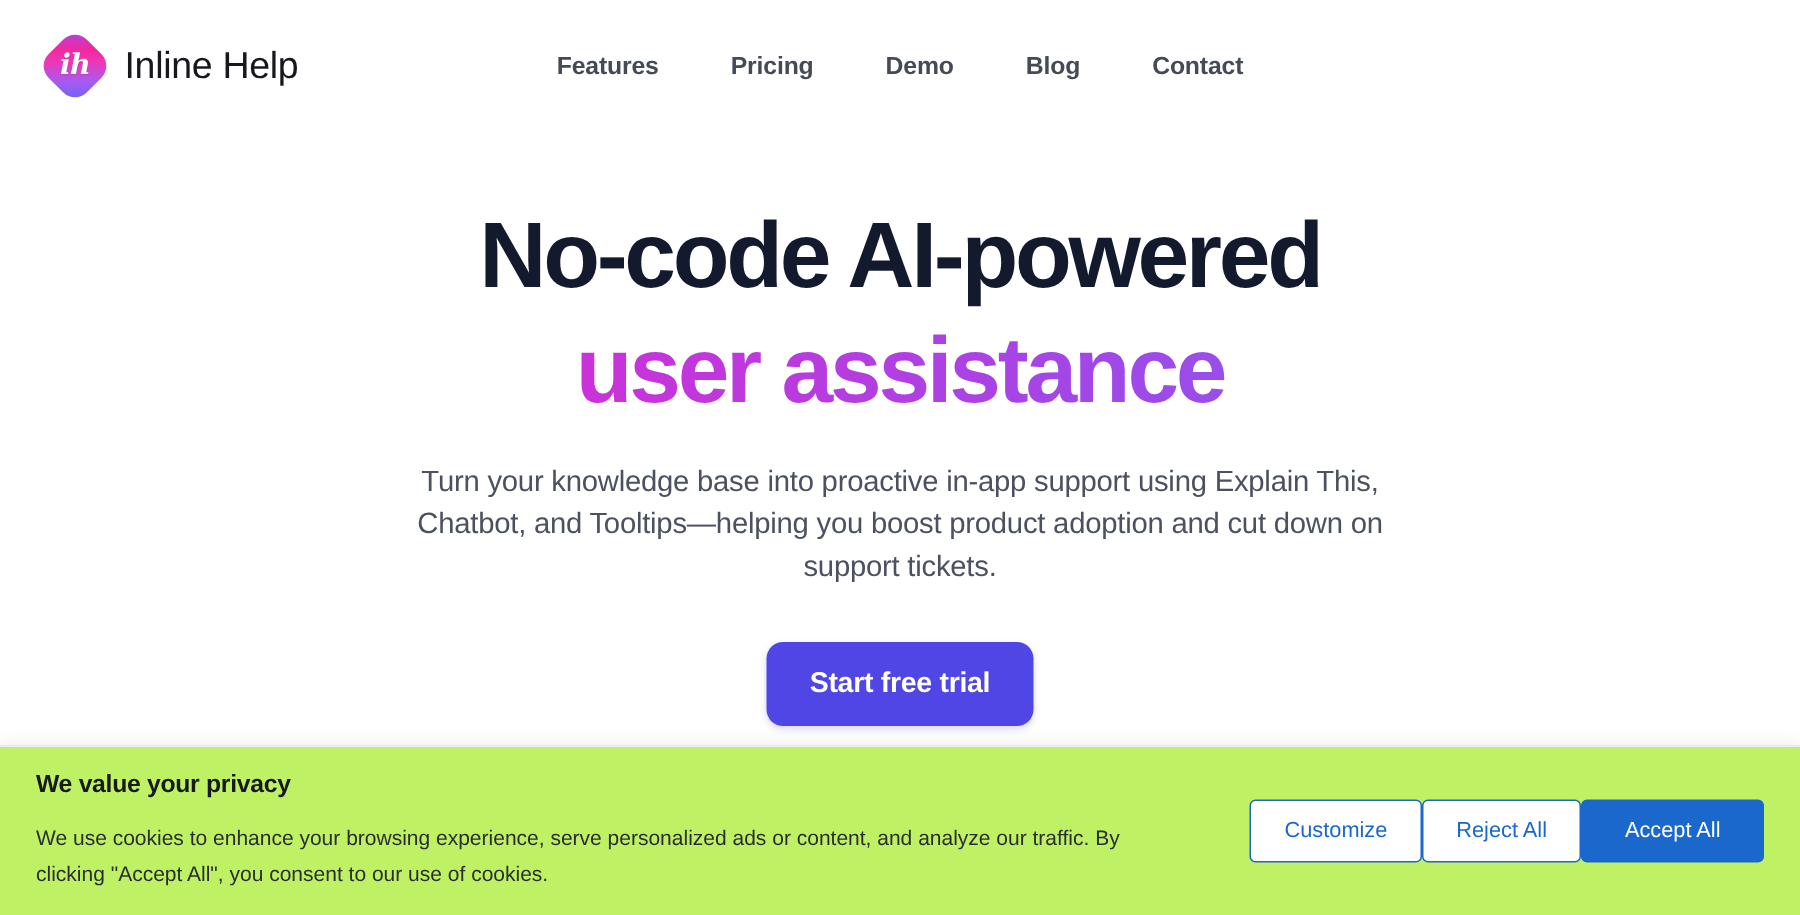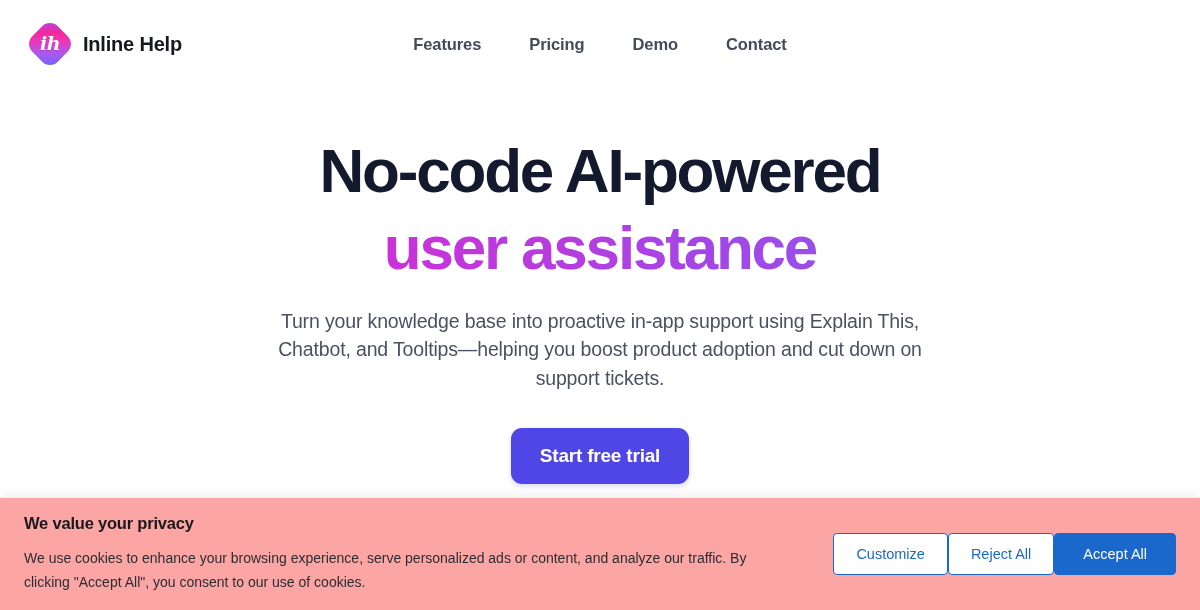--- a/index.html
+++ b/index.html
@@ -69,22 +69,22 @@
     font-style: italic;
     font-size: 19px;
     font-weight: 700;
     letter-spacing: -0.5px;
     line-height: 1;
     padding-bottom: 2px;
     text-shadow: 0 1px 1px rgba(0,0,0,.10);
   }
 
   .brand-name {
-    font-size: 20px;
-    font-weight: 700;
+    font-size: 25px;
+    font-weight: 400;
     color: #16181d;
     letter-spacing: -0.2px;
     white-space: nowrap;
   }
 
   .main-nav {
     position: absolute;
     left: 0;
     right: 0;
     top: 0;
@@ -234,21 +234,21 @@
 
   .hero-note svg { display: block; flex: 0 0 auto; }
 
   
   .cookie-banner {
     position: absolute;
     left: 0;
     right: 0;
     bottom: 0;
     height: 113px;
-    background: #fca5a5;
+    background: #bef264;
     border-top: 1px solid #eceef1;
     box-shadow: 0 -3px 10px rgba(15,20,35,.06);
     display: flex;
     align-items: center;
     padding: 0 24px;
     z-index: 50;
   }
 
   .cookie-text { flex: 1 1 auto; max-width: 760px; }
 
@@ -312,20 +312,21 @@
         <span class="glyph">ih</span>
       </span>
       <span class="brand-name">Inline Help</span>
     </a>
 
     <nav class="main-nav">
       <div class="nav-inner">
         <a class="nav-link" href="#">Features</a>
         <a class="nav-link" href="#">Pricing</a>
         <a class="nav-link" href="#">Demo</a>
+        <a class="nav-link" href="#">Blog</a>
         <a class="nav-link" href="#">Contact</a>
       </div>
     </nav>
 
 
   </header>
 
   <main class="hero">
 
     <h1 class="hero-title">

